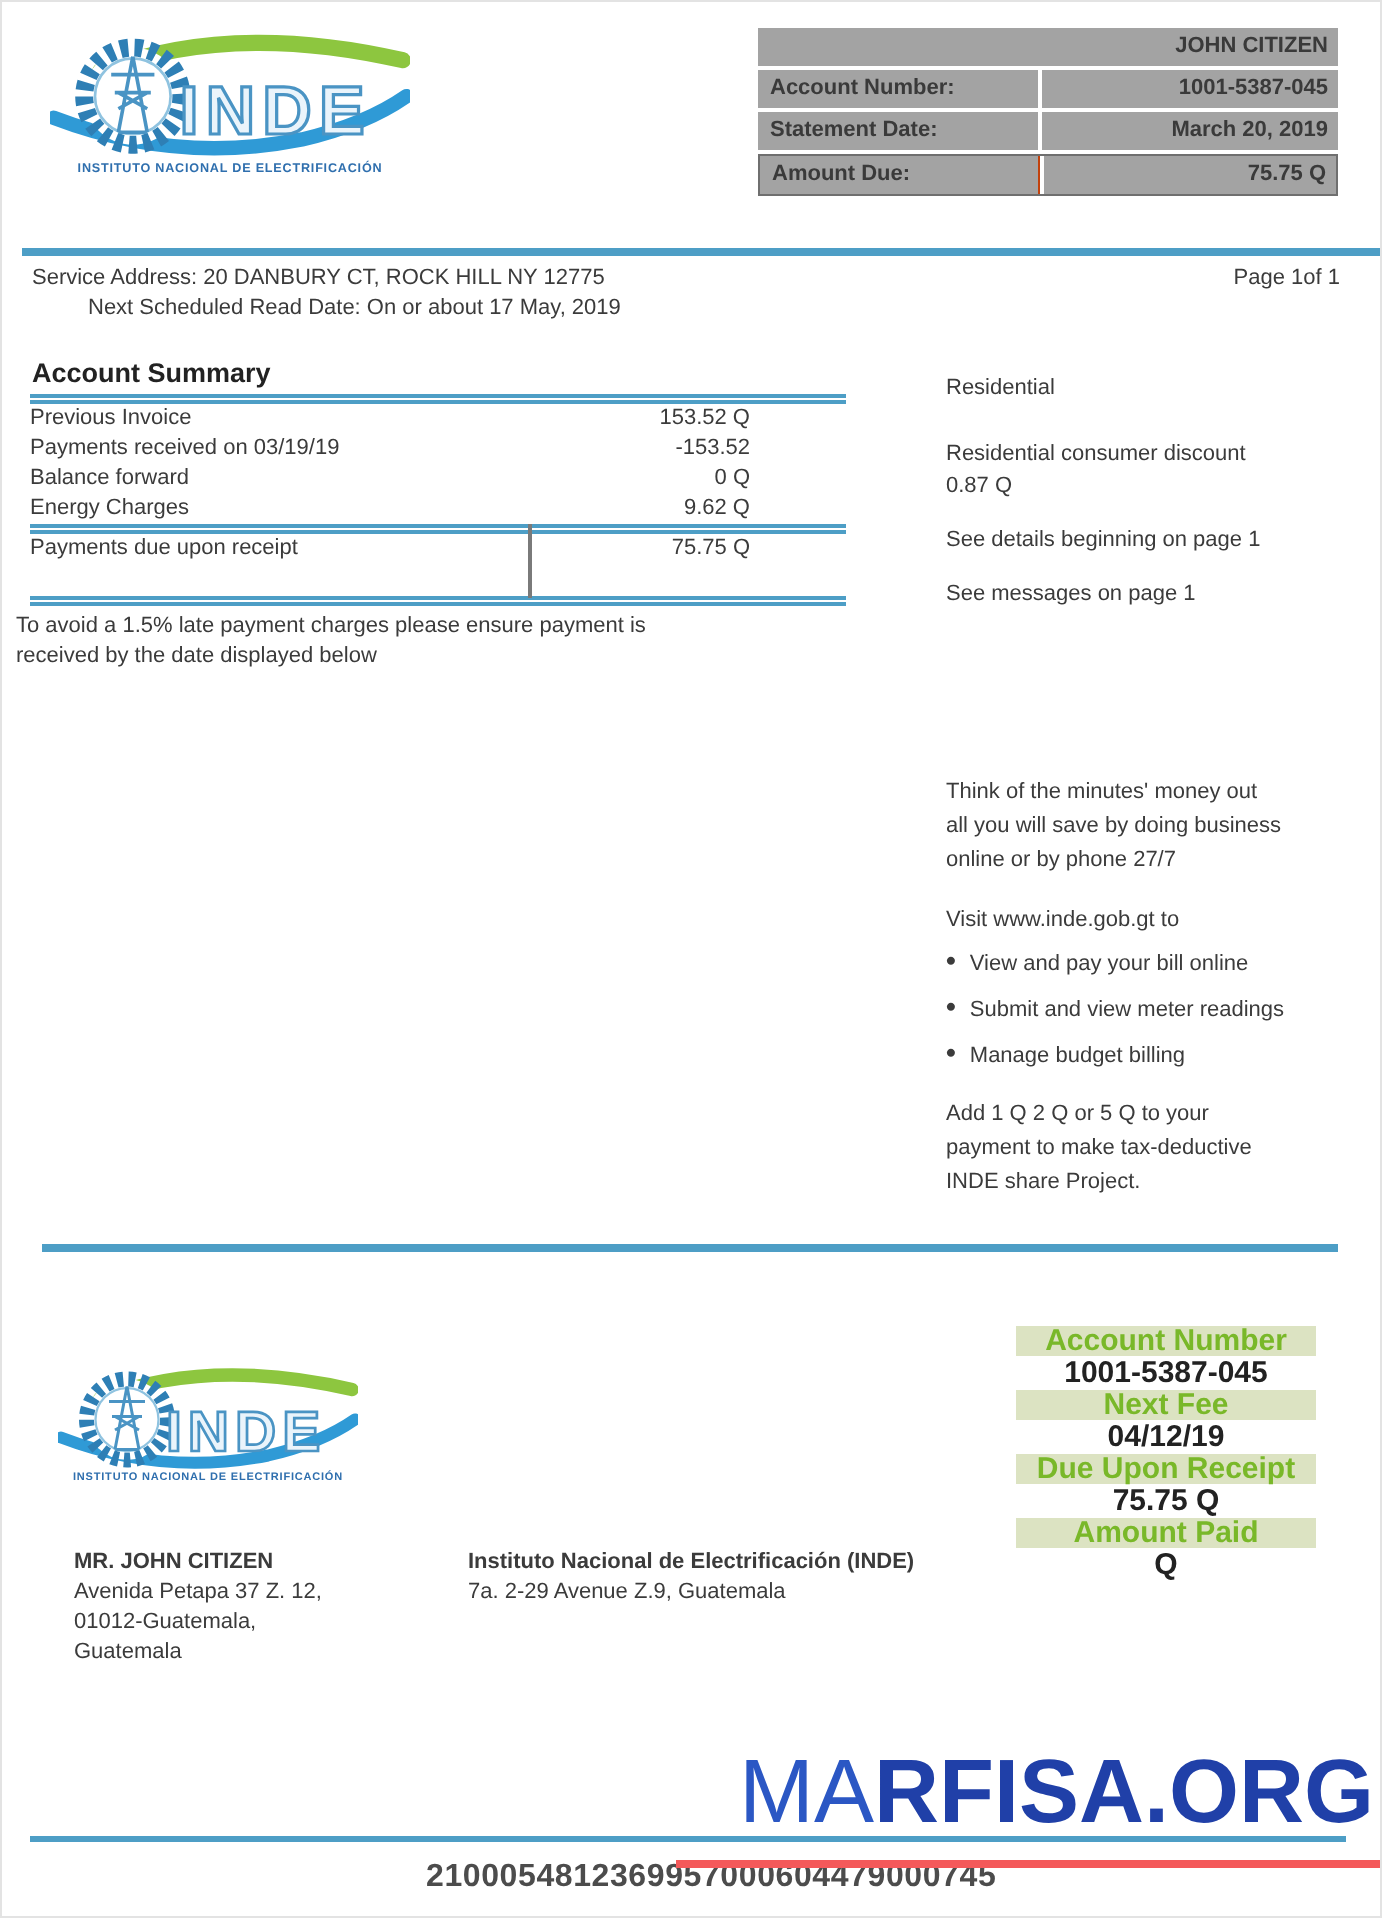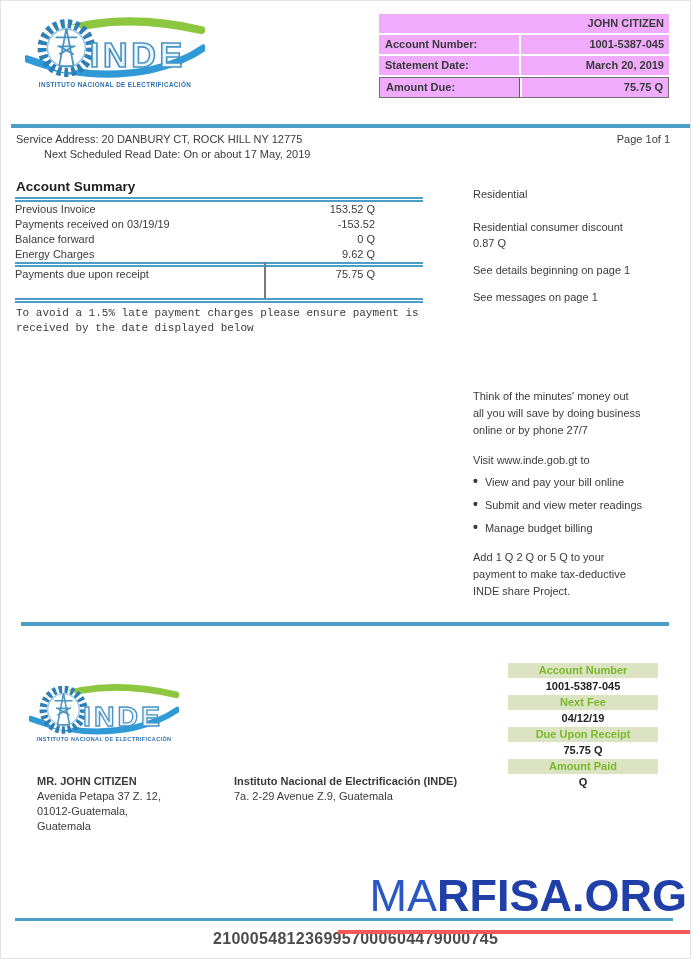--- a/index.html
+++ b/index.html
@@ -10,21 +10,21 @@
   .abs { position:absolute; }
 
   
   .logo { display:block; }
   .logo-caption { text-align:center; color:#2f6fae; font-weight:bold;
                   font-size:6.3px; letter-spacing:.4px; margin-top:-6px; }
 
   
   .ht { width:290px; font-size:11px; color:#3a3a3a; font-weight:600; }
   .ht-row { display:flex; gap:2px; height:19px; line-height:19px; margin-bottom:2px; }
-  .ht-cell { background:#f0abfc; }
+  .ht-cell { background:#a3a3a3; }
   .ht-label { flex:0 0 140px; padding-left:6px; }
   .ht-value { flex:1; text-align:right; padding-right:5px; }
   .ht-name  { flex:1; text-align:right; padding-right:5px; }
   .ht-amount { border:1.5px solid #6f6f6f; margin-top:2px; height:21px; }
   .ht-amount .ht-label { border-right:1px solid #c2410c; }
 
   
   .blue-line { background:#4d9ec6; }
   .dline { height:5px; border-top:2px solid #4d9ec6; border-bottom:2px solid #4d9ec6; }
 
@@ -39,21 +39,21 @@
   .sum-divider { position:absolute; width:1.5px; background:#7a7a7a; }
   .sum-spacer { height:16px; }
 
   
   .rc { width:205px; font-size:11px; line-height:15px; }
   .rc-block { line-height:17px; }
   .bullet-row { display:flex; align-items:baseline; }
   .bullet-dot { font-weight:bold; font-size:14px; margin-right:7px; line-height:11px; }
 
   
-  .stub { width:150px; font-size:11px; text-align:center; }
+  .stub { width:150px; font-size:15px; text-align:center; }
   .stub-h { background:#dce3c2; color:#79b829; font-weight:bold; height:15px; line-height:15px; margin-bottom:1px; }
   .stub-v { background:#fff; color:#222; font-weight:bold; height:15px; line-height:15px; margin-bottom:1px; }
 
   
   .addr { font-size:11px; line-height:15px; }
 
   
   .watermark { font-size:45px; line-height:1; letter-spacing:0; white-space:nowrap; z-index:3; }
   .wm-1 { color:#2b57c4; font-weight:400; }
   .wm-2 { color:#2040a8; font-weight:800; }
@@ -129,21 +129,21 @@
     <div class="dline"></div>
     <div class="sum-row">
       <span class="sum-label">Payments due upon receipt</span>
       <span class="sum-value">75.75 Q</span>
     </div>
     <div class="sum-spacer"></div>
     <div class="dline"></div>
     <div class="sum-divider" style="left:249px; top:65px; height:37px;"></div>
   </div>
 
-  <div class="abs body-text" style="left:15px; top:305px; line-height:15px;font-family:Liberation Mono, monospace;">
+  <div class="abs body-text" style="left:7px; top:305px; line-height:15px;">
     <div>To avoid a 1.5% late payment charges please ensure payment is</div>
     <div>received by the date displayed below</div>
   </div>
 
   <div class="abs rc" style="left:472px; top:186px;">Residential</div>
   <div class="abs rc" style="left:472px; top:219px;">Residential consumer discount</div>
   <div class="abs rc" style="left:472px; top:235px;">0.87 Q</div>
   <div class="abs rc" style="left:472px; top:262px;">See details beginning on page 1</div>
   <div class="abs rc" style="left:472px; top:289px;">See messages on page 1</div>
 

